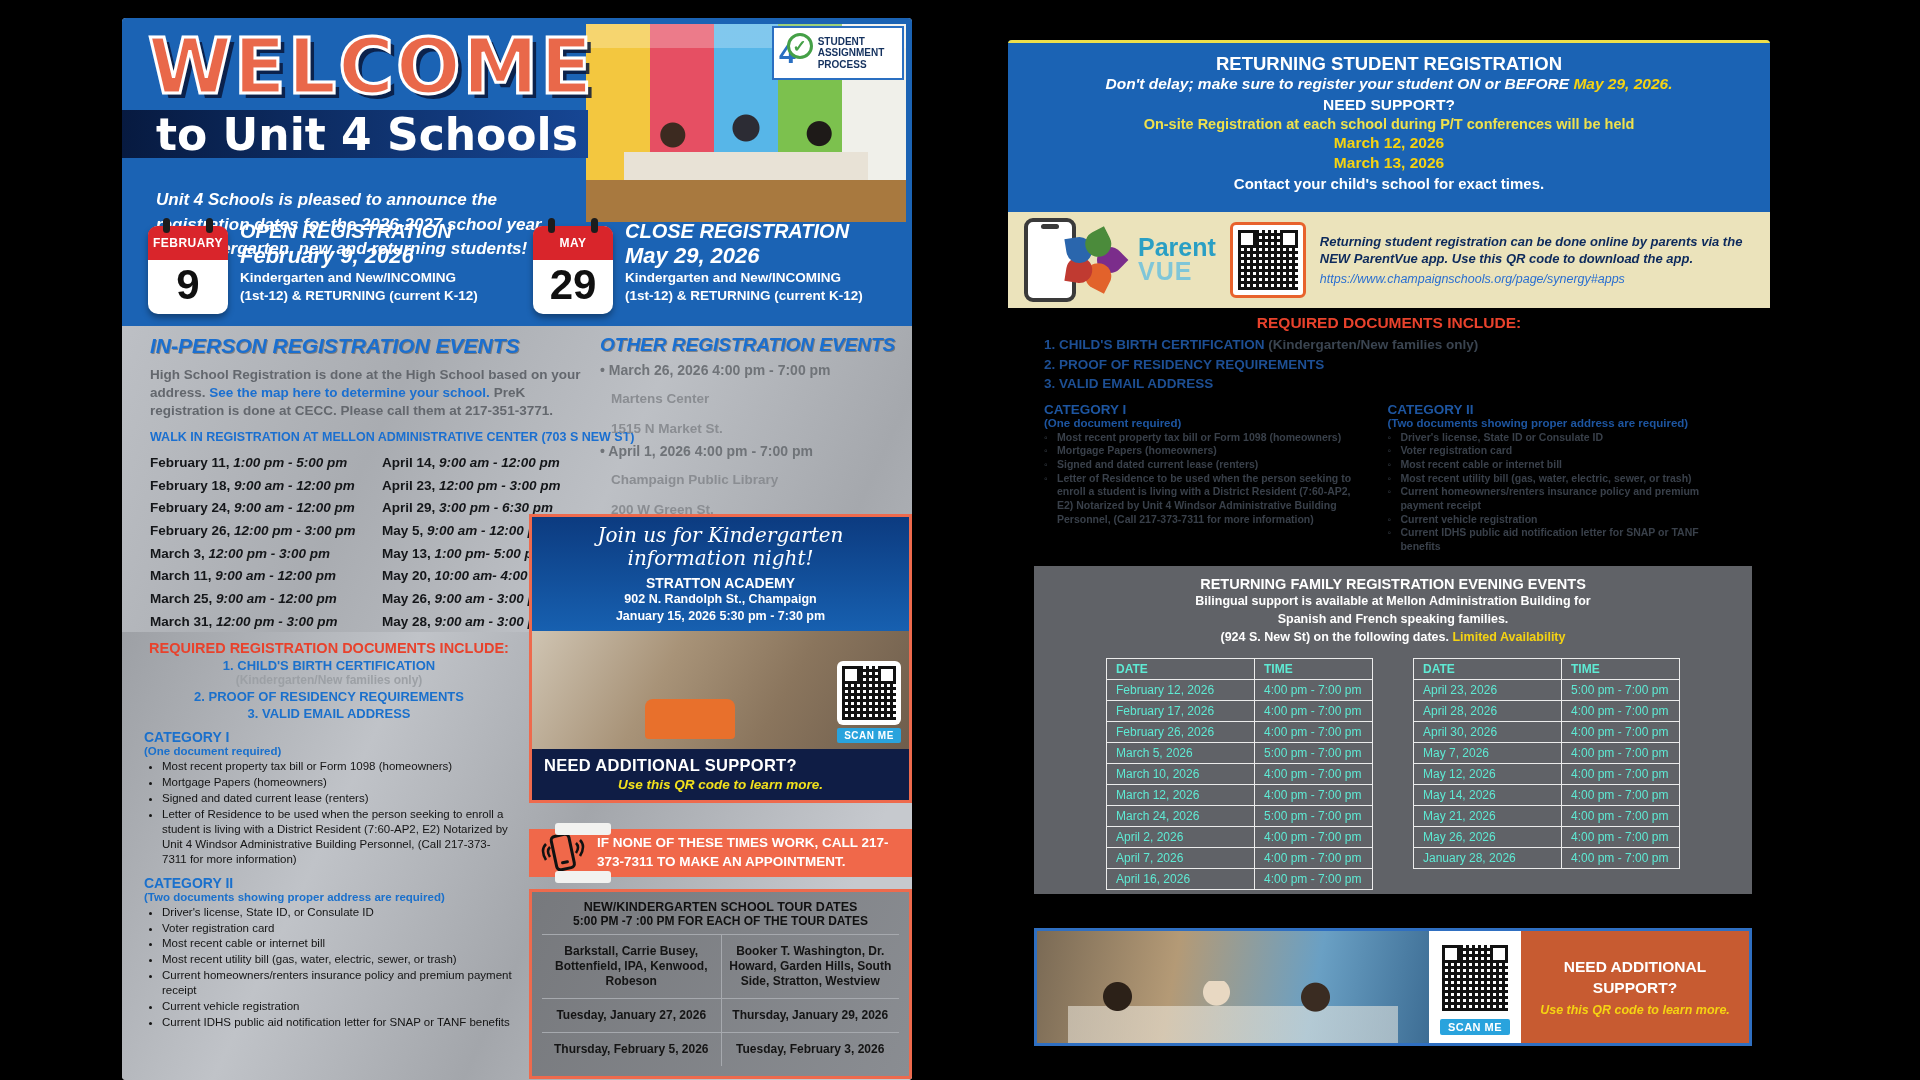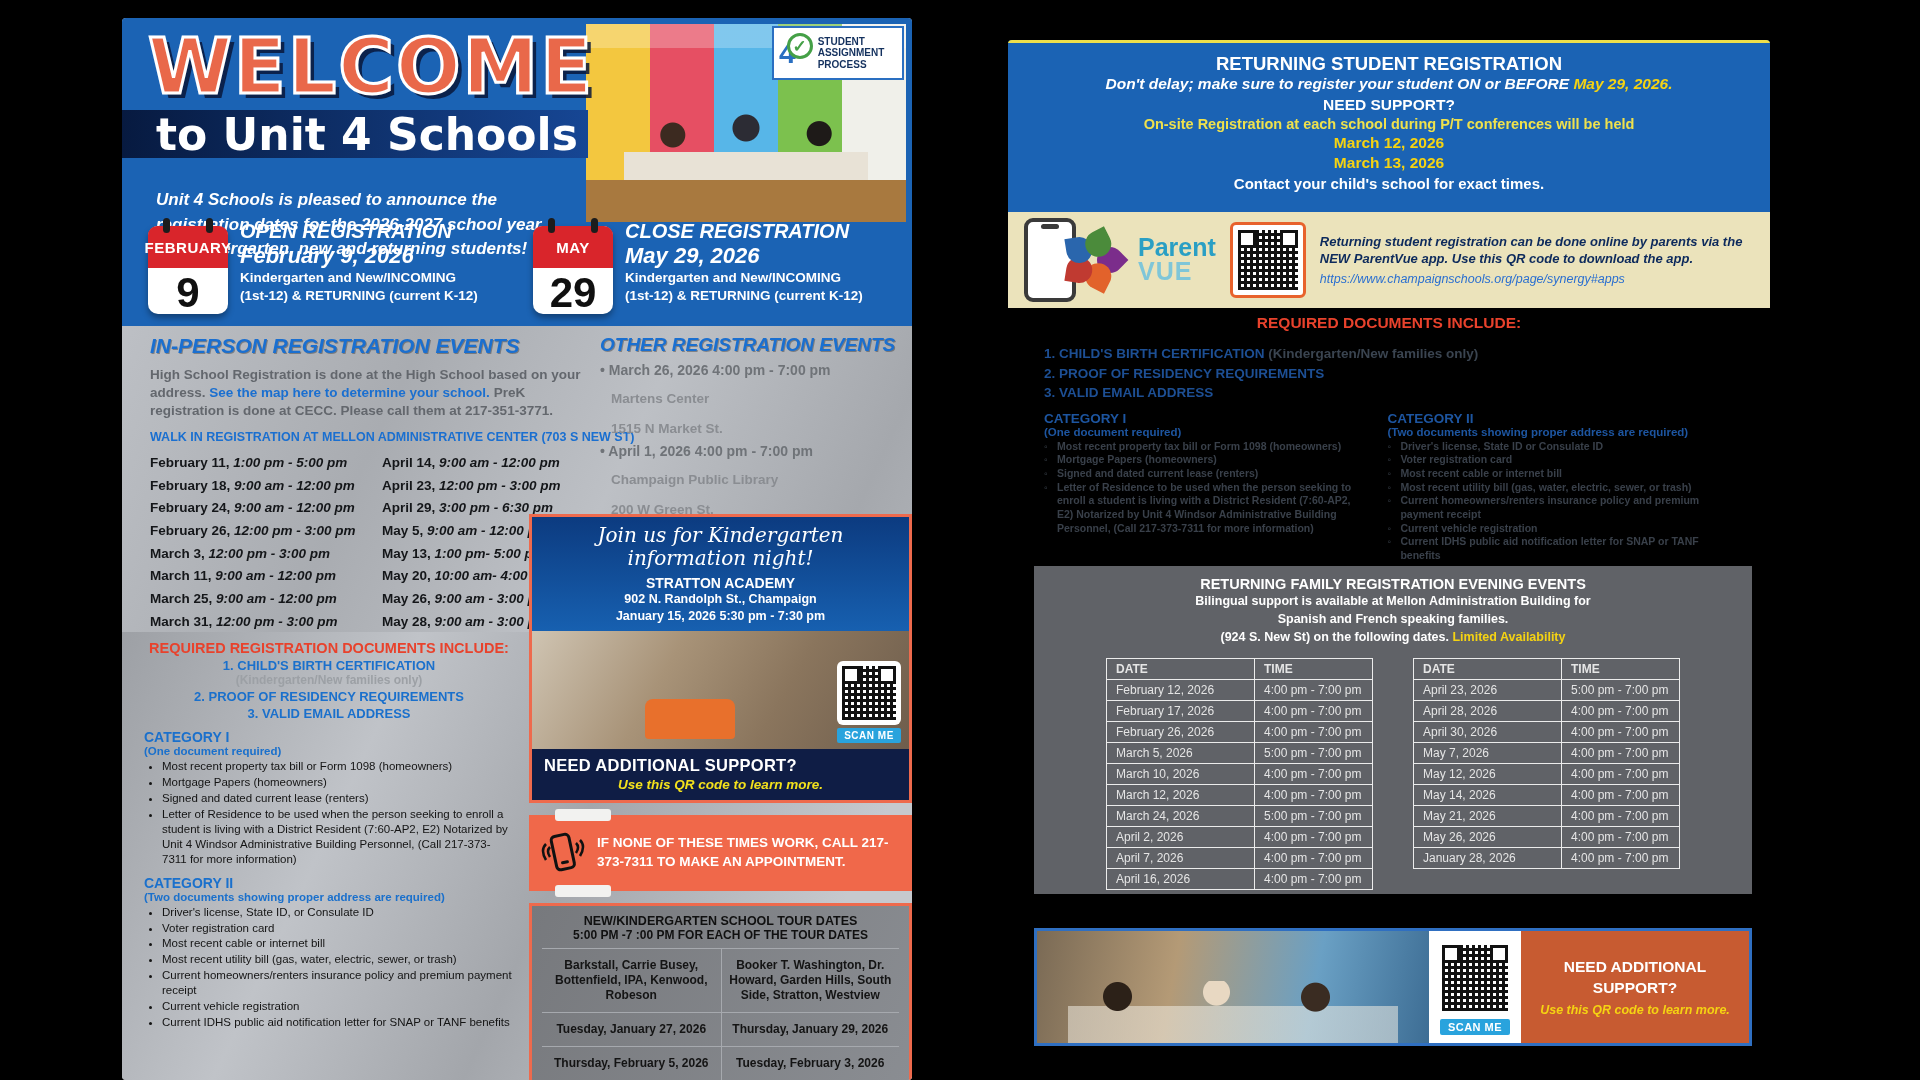--- a/index.html
+++ b/index.html
@@ -21,21 +21,21 @@
   .sap-badge { position:absolute; right:8px; top:8px; width:132px; height:54px; background:#fff; border:2px solid #2a6fc1; display:flex; align-items:center; gap:5px; padding:3px 5px; z-index:5; }
   .sap-num { font-weight:900; font-size:30px; color:#2a6fc1; }
   .sap-check { width:26px; height:26px; border-radius:50%; border:3px solid #45a047; color:#45a047; font-weight:900; font-size:17px; display:flex; align-items:center; justify-content:center; margin-left:-14px; margin-top:-14px; background:#fff; }
   .sap-lines { display:flex; flex-direction:column; line-height:1.15; }
   .sap-lines span { font-weight:900; font-size:10px; color:#14315e; }
   .reg-row { position:absolute; left:26px; bottom:12px; right:4px; display:flex; gap:10px; }
   .reg { flex:1; display:flex; gap:12px; align-items:flex-start; }
   .cal { width:80px; height:88px; background:#fff; border-radius:10px; position:relative; box-shadow:0 4px 6px rgba(0,0,0,.35); flex:none; margin-top:6px; }
   .cal::before,.cal::after { content:""; position:absolute; top:-8px; width:7px; height:15px; background:#1c1c1c; border-radius:4px; }
   .cal::before { left:15px; } .cal::after { right:15px; }
-  .cal-top { height:42px; background:#d9252b; border-radius:9px 9px 0 0; color:#fff; font-weight:900; font-size:15px; display:flex; align-items:center; justify-content:center; letter-spacing:.5px; }
+  .cal-top { height:34px; background:#d9252b; border-radius:9px 9px 0 0; color:#fff; font-weight:900; font-size:12px; display:flex; align-items:center; justify-content:center; letter-spacing:.5px; }
   .cal-day { font-size:42px; font-weight:900; color:#101010; text-align:center; line-height:50px; }
   .reg-txt .rh { color:#fff; font-weight:900; font-style:italic; font-size:20px; }
   .reg-txt .rd { color:#fff; font-weight:900; font-style:italic; font-size:22px; }
   .reg-txt .rl { color:#fff; font-weight:bold; font-size:13.5px; line-height:1.3; }
 
   .lp-grey { position:absolute; left:0; top:308px; width:790px; height:306px; }
   .inperson-title { position:absolute; left:28px; top:8px; font-size:21px; font-weight:900; font-style:italic; color:#1a6fd0; text-shadow:1px 1px 0 rgba(20,20,20,.35); }
   .note { position:absolute; left:28px; top:40px; width:438px; font-size:13.5px; font-weight:bold; color:#63676d; line-height:1.35; }
   .note a { color:#1a6fd0; text-decoration:none; }
   .walkin-title { position:absolute; left:28px; top:104px; font-size:12.5px; font-weight:900; color:#1a6fd0; }
@@ -71,21 +71,21 @@
   .qr-stack { position:absolute; right:8px; bottom:6px; width:64px; text-align:center; }
   .qr { background:#fff; border-radius:6px; padding:5px; position:relative; }
   .qr-inner { width:100%; height:100%; background-image:repeating-linear-gradient(0deg,#111 0 3px,transparent 3px 6px),repeating-linear-gradient(90deg,#111 0 3px,#fff 3px 6px); }
   .qr::before,.qr::after { content:""; position:absolute; top:5px; width:12px; height:12px; background:#fff; border:3px solid #111; }
   .qr::before { left:5px; } .qr::after { right:5px; }
   .qr-sm { width:64px; height:64px; }
   .scan-label { margin-top:3px; background:#29a3dd; color:#fff; font-weight:900; font-size:10px; padding:2px 0; border-radius:2px; letter-spacing:.5px; }
   .support-bar { background:#0f1d45; padding:7px 12px 8px; }
   .support-title { color:#fff; font-weight:900; font-size:16.5px; letter-spacing:.3px; }
   .support-sub { color:#f3e11c; font-weight:bold; font-style:italic; font-size:13.5px; text-align:center; margin-top:2px; }
-  .call-banner { margin-top:12px; background:#f0684a; height:76px; display:flex; align-items:center; gap:12px; padding:16px 12px; position:relative; }
+  .call-banner { margin-top:26px; background:#f0684a; height:48px; display:flex; align-items:center; gap:12px; padding:16px 12px; position:relative; }
   .call-banner::before,.call-banner::after { content:""; position:absolute; left:26px; width:56px; height:12px; background:#f2f2f0; border-radius:3px; }
   .call-banner::before { top:-6px; } .call-banner::after { bottom:-6px; }
   .phone-ico { flex:none; }
   .call-text { color:#fff; font-weight:900; font-size:13.5px; line-height:1.4; }
   .tour { margin-top:12px; border:3px solid #ee6a4d; background:linear-gradient(115deg,#77797d,#8a8d92); padding:8px 10px 10px; }
   .tour-title { text-align:center; color:#101010; font-weight:900; font-size:12.5px; }
   .tour-sub { text-align:center; color:#101010; font-weight:900; font-size:12px; margin-bottom:6px; }
   .tour-grid { display:grid; grid-template-columns:1fr 1fr; }
   .tour-cell { border-top:1px solid #a6a9ae; padding:9px 6px; text-align:center; color:#141414; font-weight:900; font-size:12px; line-height:1.25; }
   .tour-cell.c2 { border-left:1px solid #a6a9ae; }
@@ -106,37 +106,37 @@
   .pv-swirl { position:relative; width:74px; height:74px; flex:none; margin-left:-34px; }
   .petal { position:absolute; left:50%; top:50%; width:26px; height:26px; margin:-13px; border-radius:50% 0 50% 50%; transform:rotate(var(--r)) translate(17px) rotate(45deg); }
   .pv-word { line-height:.95; margin-left:-6px; flex:none; }
   .pv-word .w1 { color:#2a9fc4; font-weight:900; font-size:25px; }
   .pv-word .w2 { color:#7fc6d8; font-weight:bold; font-size:25px; letter-spacing:1px; }
   .qr-md { width:76px; height:76px; border:3px solid #e8622c !important; flex:none; }
   .pv-text { flex:1; color:#0d2a5c; font-weight:bold; font-style:italic; font-size:13px; line-height:1.35; }
   .pv-link { display:block; color:#2a6fd0; font-style:italic; font-weight:normal; font-size:12.5px; margin-top:3px; text-decoration:none; }
   .rp-docs { position:absolute; left:0; top:274px; width:762px; height:252px; }
   .rd-title { text-align:center; color:#e8422c; font-weight:900; font-size:15.5px; }
-  .rd-items { padding-left:36px; margin-top:12px; }
+  .rd-items { padding-left:36px; margin-top:3px; }
   .rd-item { color:#1d4f94; font-weight:900; font-size:13.5px; line-height:1.45; }
   .rd-item span.gnote { color:#3a4450; font-weight:bold; }
   .rd-cats { display:flex; gap:26px; padding:0 36px; margin-top:8px; }
   .rd-cat1 { width:46%; } .rd-cat2 { flex:1; }
   .rd-cat-title { color:#1d55a0; font-weight:900; font-size:13.5px; }
   .rd-cat-sub { color:#1d55a0; font-weight:bold; font-size:11.5px; margin-bottom:2px; }
   .rd-list { list-style:none; }
   .rd-list li { color:#39404a; font-size:10.5px; font-weight:bold; line-height:1.3; padding-left:13px; position:relative; }
   .rd-list li::before { content:"◦"; position:absolute; left:0; }
   .rp-events { position:absolute; left:26px; top:526px; width:718px; height:328px; background:#606267; text-align:center; padding-top:10px; }
   .ev-title { color:#fff; font-weight:900; font-size:14.5px; }
   .ev-line { color:#fff; font-size:12.5px; font-weight:600; line-height:1.45; }
   .ev-hl { color:#f5d312; font-weight:900; }
   .ev-tables { display:flex; justify-content:center; align-items:flex-start; gap:40px; margin-top:12px; }
   .ev-table { border-collapse:collapse; }
-  .ev-table th,.ev-table td { border:1px solid #ececec; color:#e5e5e5; font-size:12px; padding:3px 9px; text-align:left; white-space:nowrap; }
+  .ev-table th,.ev-table td { border:1px solid #ececec; color:#5eead4; font-size:12px; padding:3px 9px; text-align:left; white-space:nowrap; }
   .ev-table th { font-weight:900; }
   .ev-table td.dcol { width:148px; } .ev-table td.tcol { width:118px; }
   .rp-bottom { position:absolute; left:26px; top:888px; width:718px; height:118px; border:3px solid #2f6fc1; display:flex; background:#cfd2d6; }
   .kids-photo { width:392px; flex:none; background:linear-gradient(100deg,#7a6a55 0%,#b49a76 35%,#6aa0c4 70%,#3d6d94 100%); position:relative; }
   .kids-photo::before { content:""; position:absolute; left:8%; bottom:0; width:84%; height:55%; background:radial-gradient(circle at 15% 25%,#2c2118 14px,transparent 15px),radial-gradient(circle at 45% 18%,#e8d8c2 13px,transparent 14px),radial-gradient(circle at 75% 26%,#3a2c22 14px,transparent 15px),linear-gradient(180deg,transparent 40%,rgba(240,236,226,.55) 40%); }
   .qr-stack2 { width:92px; flex:none; background:#fff; display:flex; flex-direction:column; align-items:center; justify-content:center; gap:3px; padding:4px; }
   .qr-lg { width:76px; height:76px; }
   .scan-label2 { background:#29a3dd; color:#fff; font-weight:900; font-size:11px; padding:2px 8px; border-radius:2px; letter-spacing:.5px; }
   .orange-panel { flex:1; background:#c75b31; text-align:center; display:flex; flex-direction:column; justify-content:center; padding:0 10px; }
   .op-title { color:#fff; font-weight:900; font-size:15.5px; line-height:1.35; }

